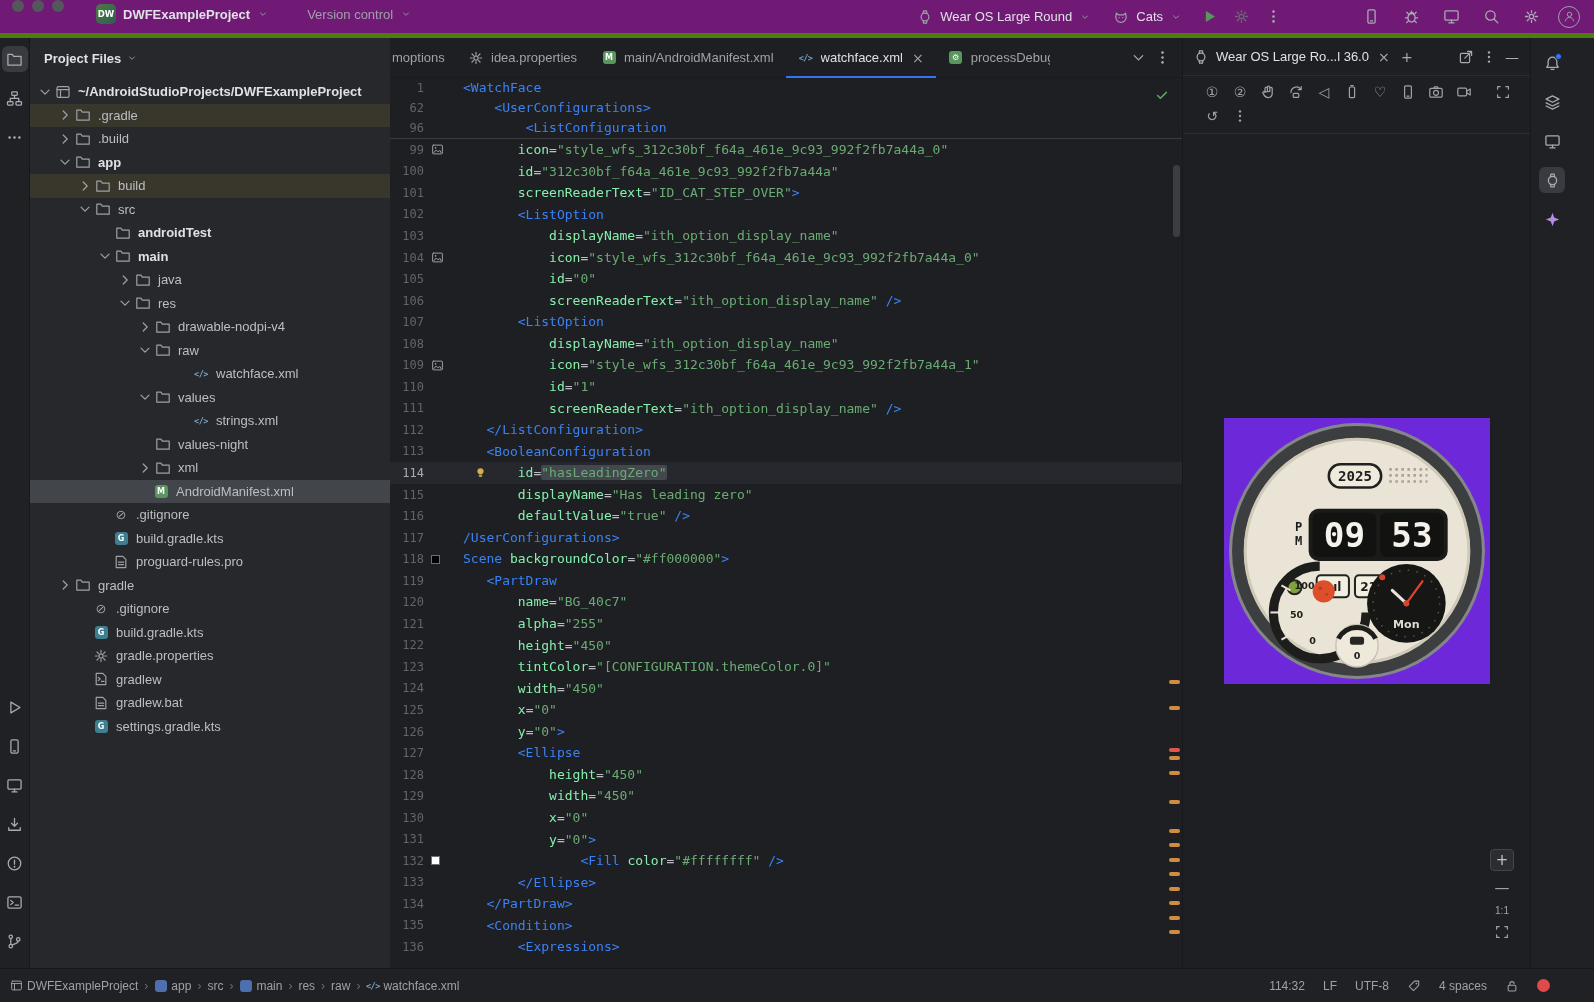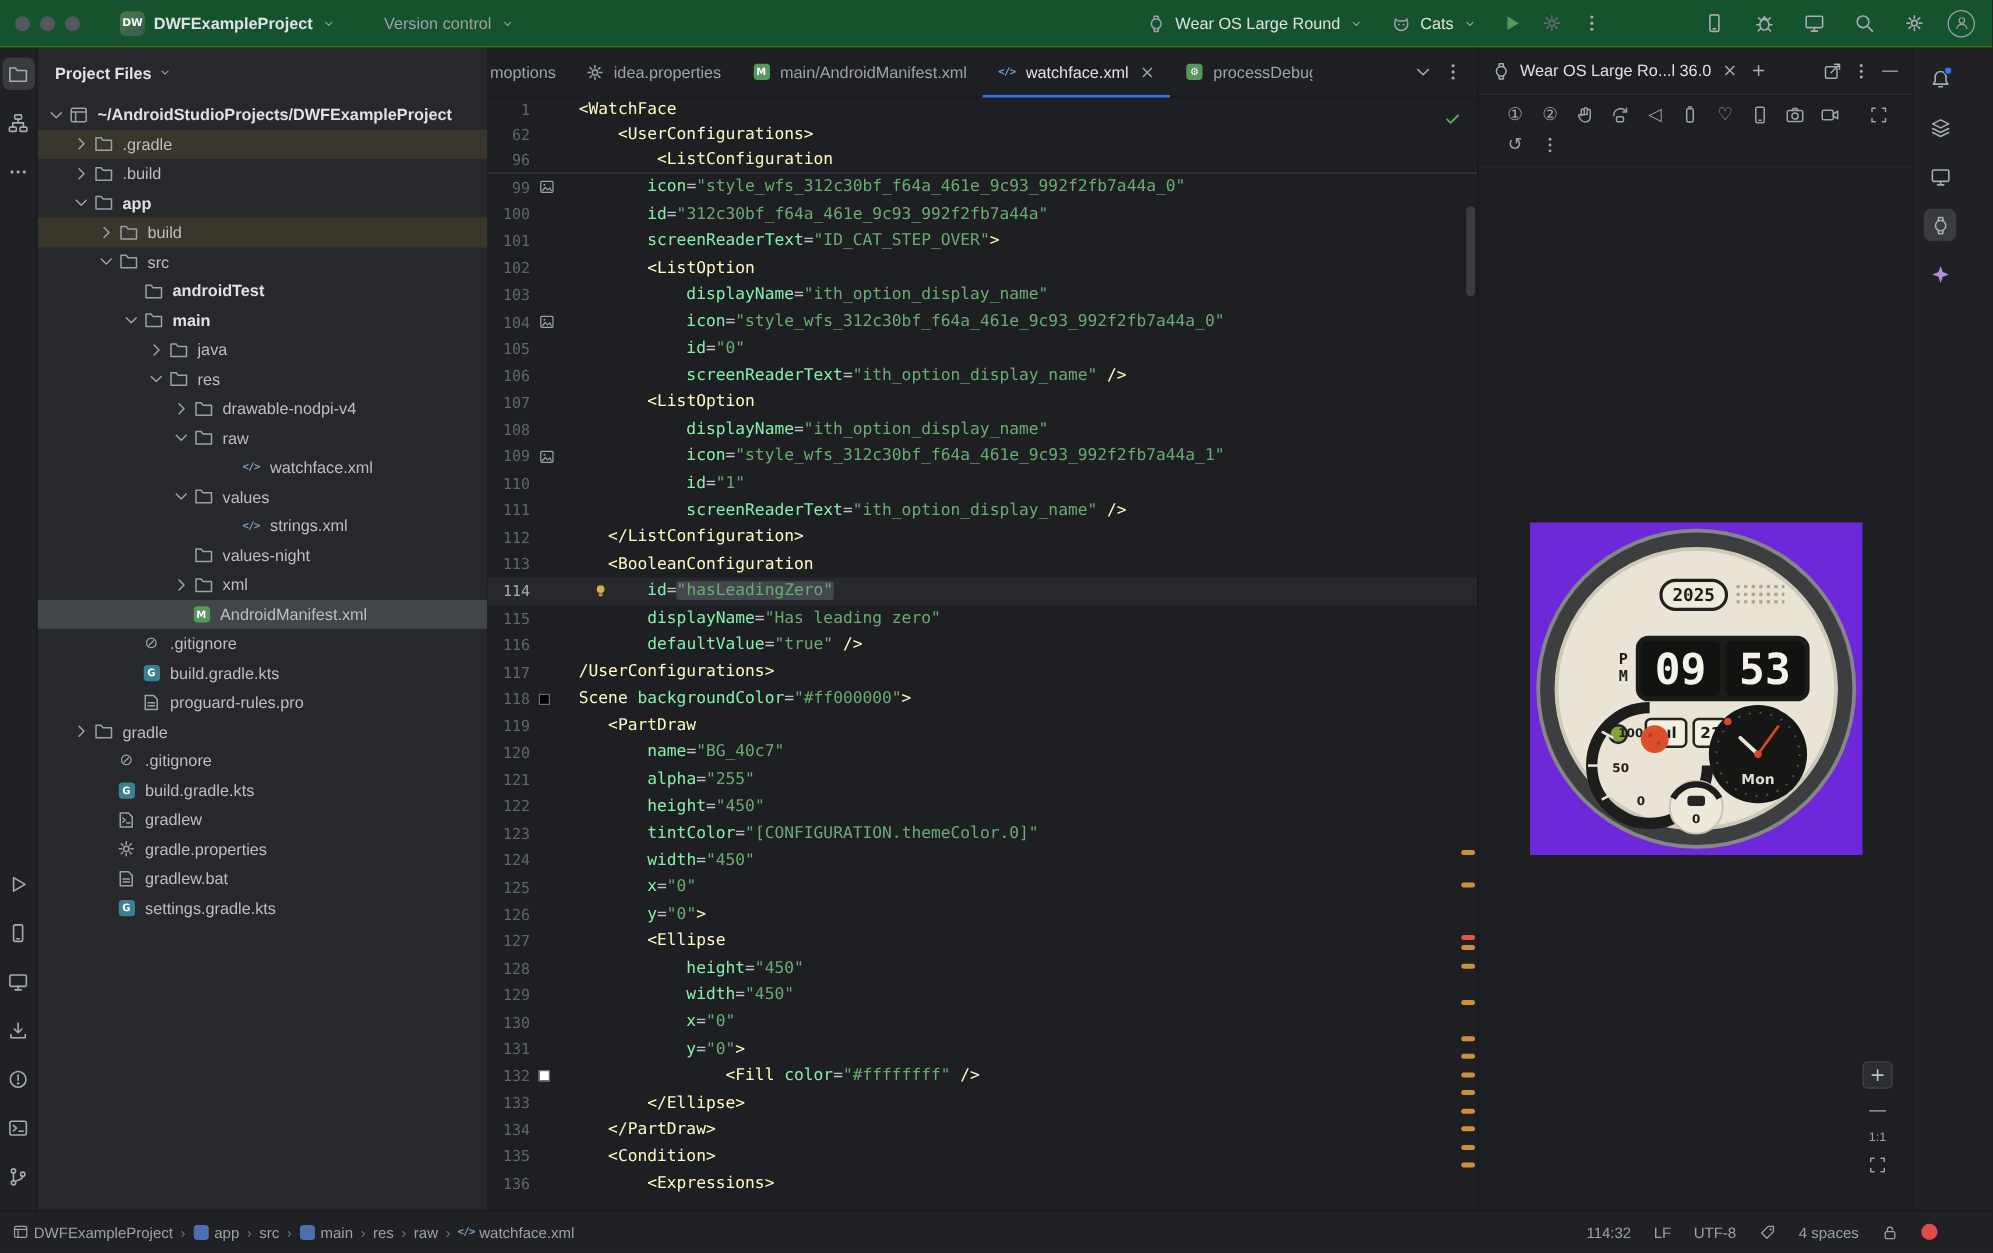--- a/index.html
+++ b/index.html
@@ -14,21 +14,21 @@
   .f{fill:currentColor;stroke:none}
   .ic{width:16px;height:16px;display:inline-flex;align-items:center;justify-content:center;flex:none}
   .s12{width:12px;height:12px}.s14{width:14px;height:14px}.s18{width:18px;height:18px}
   .xg{font-family:"DejaVu Sans",sans-serif;font-size:14px;line-height:1}
   .sq{display:inline-flex;width:13px;height:13px;border-radius:3px;align-items:center;justify-content:center;font:700 8px "DejaVu Sans",sans-serif;color:#fff;flex:none}
   .sq.g{background:#57965c}.sq.c{background:#3d7f91}.sq.b{background:#4e6fae;width:12px;height:12px}
   .xm{font:700 8.5px "DejaVu Sans Mono",monospace;color:#7ba3c8;letter-spacing:-.5px;white-space:nowrap}
   .gi{font:13px "DejaVu Sans",sans-serif;color:#9da0a8;line-height:1}
 
   
-  .topbar{grid-area:top;background:#14532d;border-bottom:1px solid #4d7c0f;display:flex;align-items:center;padding:0 14px 0 12px;gap:8px}
+  .topbar{grid-area:top;background:#701a75;border-bottom:5px solid #4d7c0f;display:flex;padding:0 14px 0 12px;gap:8px}
   .traffic{display:flex;gap:8px;margin-right:16px}
   .tdot{width:12px;height:12px;border-radius:50%;background:#54575c}
   .twidget{display:flex;align-items:center;gap:7px;height:28px;padding:0 8px;border-radius:6px;color:#dfe1e5;white-space:nowrap;cursor:default}
   .twidget .wlabel{font-weight:600}
   .twidget.quiet{color:#9ea2a8;font-weight:400}
   .twidget.quiet .wlabel{font-weight:400}
   .badge{width:20px;height:20px;border-radius:5px;background:linear-gradient(135deg,#4d7a40,#2e5d53);color:#fff;font:700 8.5px "DejaVu Sans",sans-serif;display:flex;align-items:center;justify-content:center}
   .chevc{color:#9ea2a8}
   .tb-center{display:flex;align-items:center;gap:6px;margin-left:auto}
   .tb-right{display:flex;align-items:center;gap:14px;margin-left:64px}
@@ -77,21 +77,21 @@
   .eline{display:flex;align-items:center;height:21.55px;position:relative}
   .sticky .eline{height:20px}
   .eline.cur{background:#26282e}
   .lnum{width:34px;flex:none;text-align:right;font:12px "DejaVu Sans Mono",monospace;color:#61656b}
   .eline.cur .lnum{color:#a9abb2}
   .gslot{width:39px;flex:none;display:flex;align-items:center;padding-left:7px}
   .gslot .ic{width:13px;height:13px;color:#9da0a8}
   .swatch{width:9px;height:9px;border:1px solid #6b6e74;display:inline-block}
   .code{white-space:pre;font:13px/21.55px "DejaVu Sans Mono",monospace;color:#bcbec4}
   .sticky .code{line-height:20px}
-  .tg{color:#fef9c3}
+  .tg{color:#3b82f6}
   .st{color:#6aab73}
   .an{color:#86efac}
   .sel{background:#43474e;border-radius:2px}
   .bulb{position:absolute;left:84px;top:4px;width:13px;height:13px}
   .echeck{position:absolute;top:10px;right:12px;width:15px;height:15px}
   .vscroll{position:absolute;top:87px;right:2px;width:7px;height:72px;border-radius:4px;background:#4d4f53;opacity:.65}
   .stripe{position:absolute;top:0;right:0;bottom:0;width:14px}
   .smark{position:absolute;right:2px;width:11px;height:4px;border-radius:2px;display:block}
 
   
@@ -633,36 +633,36 @@
           <span class="ticon">
             <span class="sq c">G</span>
           </span>
           <span class="lbl">build.gradle.kts</span>
         </div>
         <div class="trow" style="padding-left: 26px;">
           <span class="chev ic"></span>
           <span class="chev ic"></span>
           <span class="ticon">
             <svg viewBox="0 0 16 16">
+              <circle class="k" cx="8" cy="8" r="2.1"></circle>
+              <path class="k" d="M8 2.4v1.9M8 11.7v1.9M2.4 8h1.9M11.7 8h1.9M4 4l1.4 1.4M10.6 10.6L12 12M12 4l-1.4 1.4M5.4 10.6L4 12"></path>
+            </svg>
+          </span>
+          <span class="lbl">gradle.properties</span>
+        </div>
+        <div class="trow" style="padding-left: 26px;">
+          <span class="chev ic"></span>
+          <span class="chev ic"></span>
+          <span class="ticon">
+            <svg viewBox="0 0 16 16">
               <path class="k" d="M3.2 2.4h6.6l3 3v8.2H3.2z"></path>
               <path class="k" d="M5.2 9.6l2-1.6-2-1.6M8.4 10.4h2.6"></path>
             </svg>
           </span>
           <span class="lbl">gradlew</span>
-        </div>
-        <div class="trow" style="padding-left: 26px;">
-          <span class="chev ic"></span>
-          <span class="chev ic"></span>
-          <span class="ticon">
-            <svg viewBox="0 0 16 16">
-              <circle class="k" cx="8" cy="8" r="2.1"></circle>
-              <path class="k" d="M8 2.4v1.9M8 11.7v1.9M2.4 8h1.9M11.7 8h1.9M4 4l1.4 1.4M10.6 10.6L12 12M12 4l-1.4 1.4M5.4 10.6L4 12"></path>
-            </svg>
-          </span>
-          <span class="lbl">gradle.properties</span>
         </div>
         <div class="trow" style="padding-left: 26px;">
           <span class="chev ic"></span>
           <span class="chev ic"></span>
           <span class="ticon">
             <svg viewBox="0 0 16 16">
               <path class="k" d="M3.2 2.4h6.6l3 3v8.2H3.2z"></path>
               <path class="k" d="M5.4 8.2h5.2M5.4 10.6h5.2"></path>
             </svg>
           </span>

